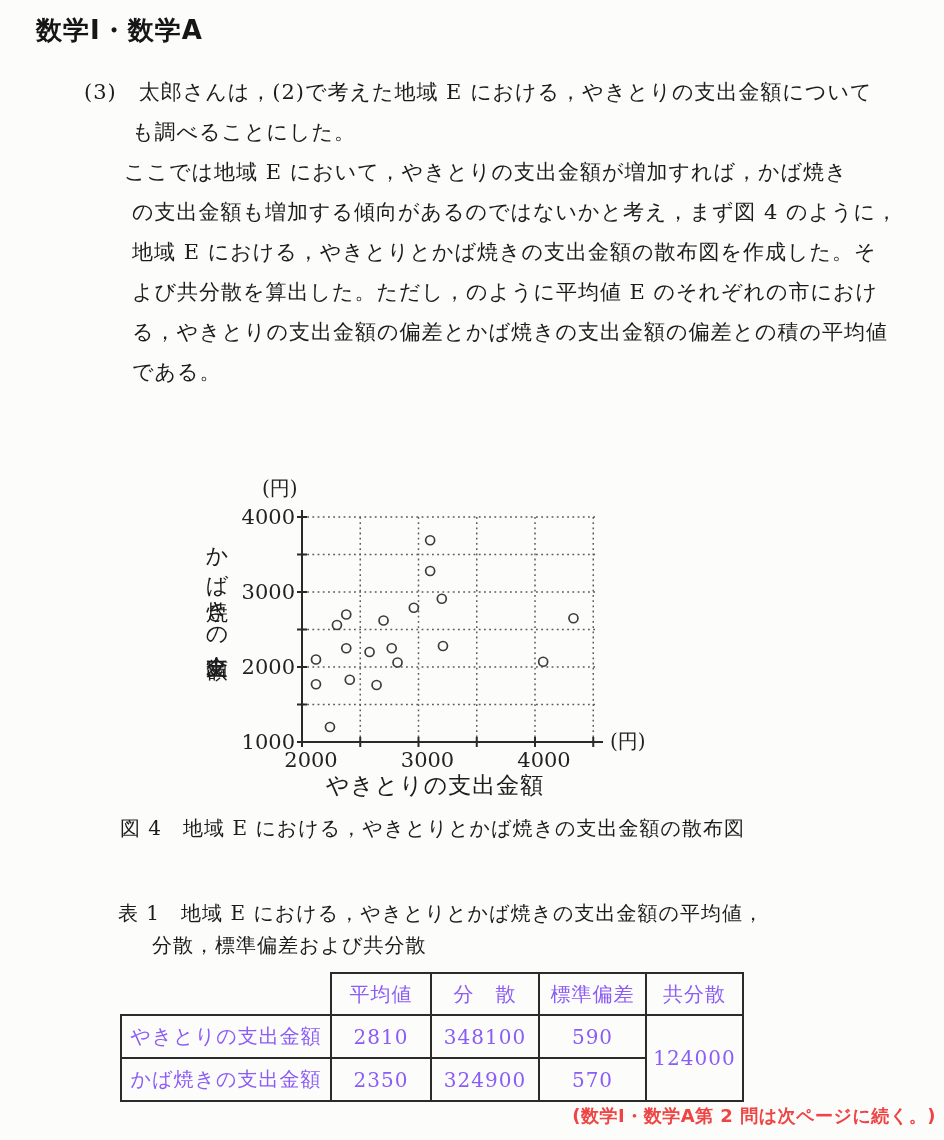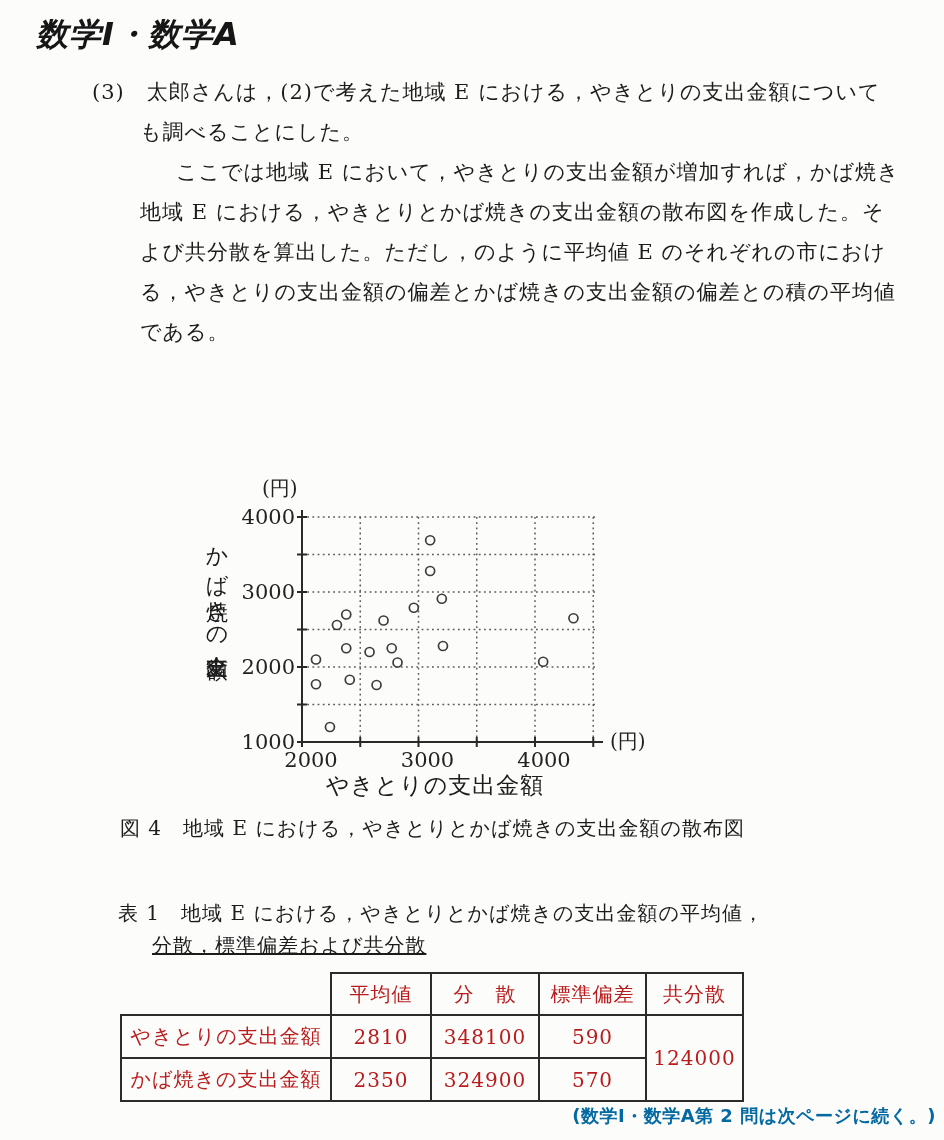--- a/index.html
+++ b/index.html
@@ -5,27 +5,27 @@
   html,body{margin:0;padding:0;}
   body{background:#e8e8e8;}
   .page{
     position:relative;width:944px;height:1140px;margin:0 auto;
     background:#fcfcfb;color:#1c1c1c;overflow:hidden;
     font-family:"DejaVu Serif","Liberation Serif",serif;
   }
   .doc-title{
     position:absolute;left:36px;top:13px;
     font-family:"DejaVu Sans","Liberation Sans",sans-serif;
-    font-weight:bold;font-size:32px;letter-spacing:1px;color:#161616;font-style:italic;
+    font-weight:bold;font-size:26px;letter-spacing:1px;color:#161616;
   }
-  .para{position:absolute;left:92px;top:72px;width:790px;}
+  .para{position:absolute;left:84px;top:72px;width:790px;}
   .tline{display:block;line-height:40px;font-size:21px;letter-spacing:1px;white-space:nowrap;}
   .ind-label{margin-left:0;}
   .ind-body{margin-left:48px;}
-  .ind-first{margin-left:84px;}
+  .ind-first{margin-left:40px;}
 
   .chart{position:absolute;left:190px;top:470px;width:500px;height:340px;}
   .chart svg{position:absolute;left:0;top:0;}
   .grid{stroke:#5a5a5a;stroke-width:1.5;stroke-dasharray:1.8 3.4;}
   .axis{stroke:#2a2a2a;stroke-width:2;}
   .pt{fill:#fcfcfb;stroke:#3c3c3c;stroke-width:1.7;}
   .ticklabel{font-family:"DejaVu Serif","Liberation Serif",serif;font-size:21px;fill:#222;}
   .yt{text-anchor:end;}
   .xt{text-anchor:middle;}
   .y-unit{position:absolute;left:72px;top:5px;font-size:20px;color:#222;}
@@ -34,52 +34,53 @@
     position:absolute;left:12px;top:62px;height:220px;
     writing-mode:vertical-rl;text-orientation:upright;
     font-size:22px;letter-spacing:1px;color:#1c1c1c;
   }
   .x-axis-title{
     position:absolute;left:100px;top:300px;width:290px;text-align:center;
     font-size:23px;letter-spacing:1px;color:#1c1c1c;
   }
   .fig-caption{position:absolute;left:120px;top:815px;font-size:20px;letter-spacing:1px;white-space:nowrap;text-align:center;}
   .tbl-cap1{position:absolute;left:118px;top:900px;font-size:20px;letter-spacing:1px;white-space:nowrap;}
-  .tbl-cap2{position:absolute;left:152px;top:932px;font-size:20px;letter-spacing:1px;white-space:nowrap;text-decoration:underline;}
+  .tbl-cap2{position:absolute;left:152px;top:932px;font-size:20px;letter-spacing:1px;white-space:nowrap;}
 
   table.stats{
     position:absolute;left:120px;top:972px;
     border-collapse:collapse;table-layout:fixed;
     font-family:"DejaVu Serif","Liberation Serif",serif;
   }
   table.stats td,table.stats th{
     border:2px solid #2b2b2b;text-align:center;vertical-align:middle;
-    font-size:20px;font-weight:normal;letter-spacing:1px;color:#b91c1c;
+    font-size:20px;font-weight:normal;letter-spacing:1px;color:#8b5cf6;
     padding:0;
   }
   table.stats td.ghost{border:none;background:transparent;}
   tr.hdr{height:42px;} tr.r1{height:43px;} tr.r2{height:43px;}
 
   .footer{
     position:absolute;right:8px;top:1104px;
     font-family:"DejaVu Sans","Liberation Sans",sans-serif;
-    font-weight:bold;font-size:18px;letter-spacing:0.5px;color:#0369a1;white-space:nowrap;
+    font-weight:bold;font-size:18px;letter-spacing:0.5px;color:#ef4444;white-space:nowrap;
   }
 </style>
 </head>
 <body>
 
 <div class="page">
 
   <div class="doc-title">数学Ⅰ・数学A</div>
 
   <div class="para">
     <span class="tline ind-label">(3)　太郎さんは，(2)で考えた地域 E における，やきとりの支出金額について</span>
     <span class="tline ind-body">も調べることにした。</span>
     <span class="tline ind-first">ここでは地域 E において，やきとりの支出金額が増加すれば，かば焼き</span>
+    <span class="tline ind-body">の支出金額も増加する傾向があるのではないかと考え，まず図 4 のように，</span>
     <span class="tline ind-body">地域 E における，やきとりとかば焼きの支出金額の散布図を作成した。そ</span>
     <span class="tline ind-body">よび共分散を算出した。ただし，のように平均値 E のそれぞれの市におけ</span>
     <span class="tline ind-body">る，やきとりの支出金額の偏差とかば焼きの支出金額の偏差との積の平均値</span>
     <span class="tline ind-body">である。</span>
   </div>
 
   <div class="chart">
     <div class="y-unit">(円)</div>
     <div class="y-axis-title">かば焼きの支出金額</div>
     <svg id="scatter-svg" width="500" height="340">

